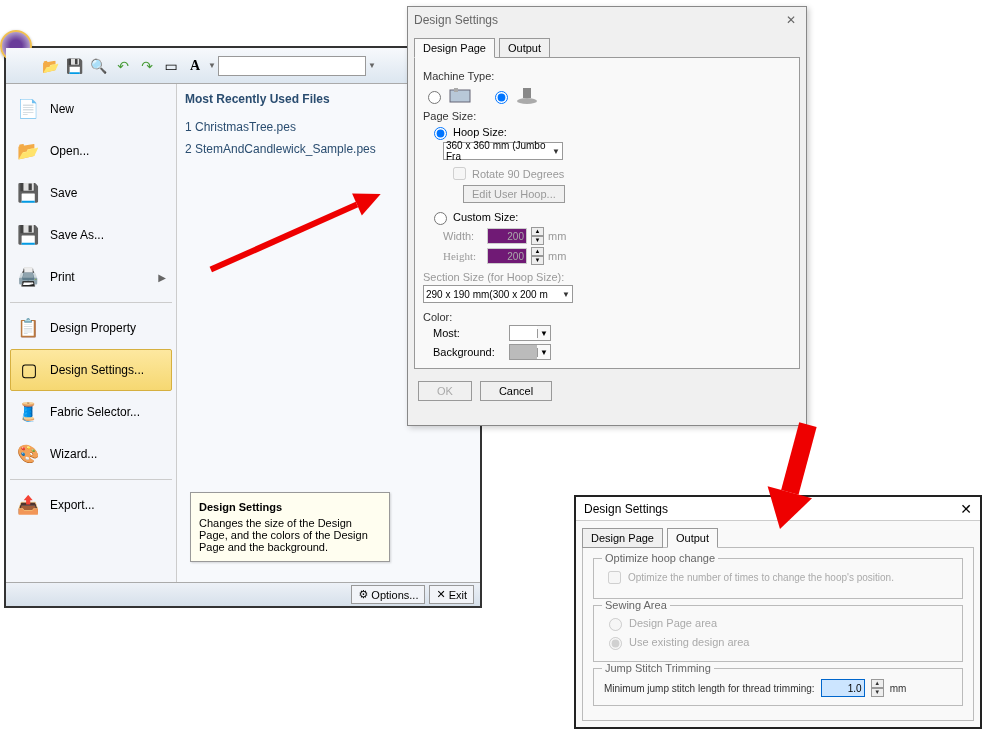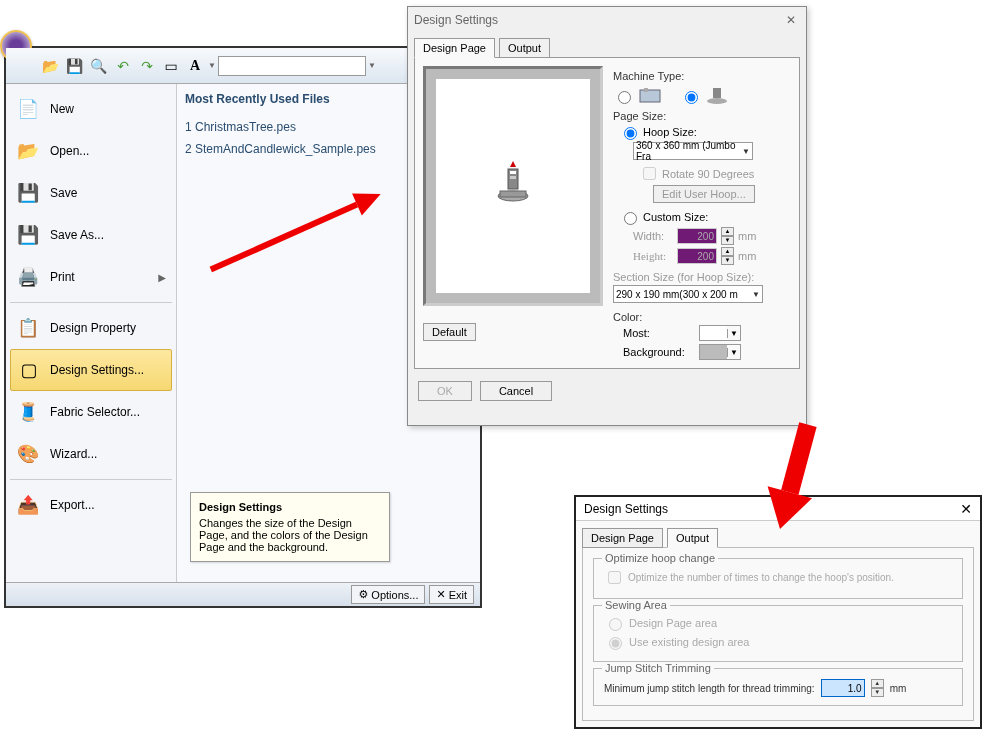--- a/index.html
+++ b/index.html
@@ -168,37 +168,20 @@
 <div class="dialog1">
   <div class="dlg-titlebar">
     <span>Design Settings</span>
     <span class="dlg-close">✕</span>
   </div>
   <div class="tab-row">
     <div class="tab active">Design Page</div>
     <div class="tab">Output</div>
   </div>
   <div class="tab-content">
-    <div>
-      <div class="preview-box">
-        <div class="preview-inner">
-          <svg class="machine-svg" width="50" height="50">
-            <polygon points="22,6 28,6 25,0" fill="#c00"></polygon>
-            <rect x="20" y="8" width="10" height="20" fill="#888" stroke="#555"></rect>
-            <rect x="22" y="10" width="6" height="3" fill="#fff"></rect>
-            <rect x="22" y="15" width="6" height="3" fill="#ccc"></rect>
-            <ellipse cx="25" cy="35" rx="15" ry="5" fill="#aaa" stroke="#666"></ellipse>
-            <rect x="12" y="30" width="26" height="6" fill="#999" stroke="#666"></rect>
-          </svg>
-        </div>
-      </div>
-      <div style="margin-top:16px;">
-        <button class="btn-small">Default</button>
-      </div>
-    </div>
     <div class="right-panel">
       <div class="field-label">Machine Type:</div>
       <div class="radio-row">
         <label>
             <input type="radio" name="mt" style="">
           <svg class="mini-machine">
               <rect x="4" y="4" width="20" height="12" fill="#b8c8d8" stroke="#667"></rect>
               <rect x="8" y="2" width="4" height="4" fill="#aaa"></rect>
             </svg>
         </label>

